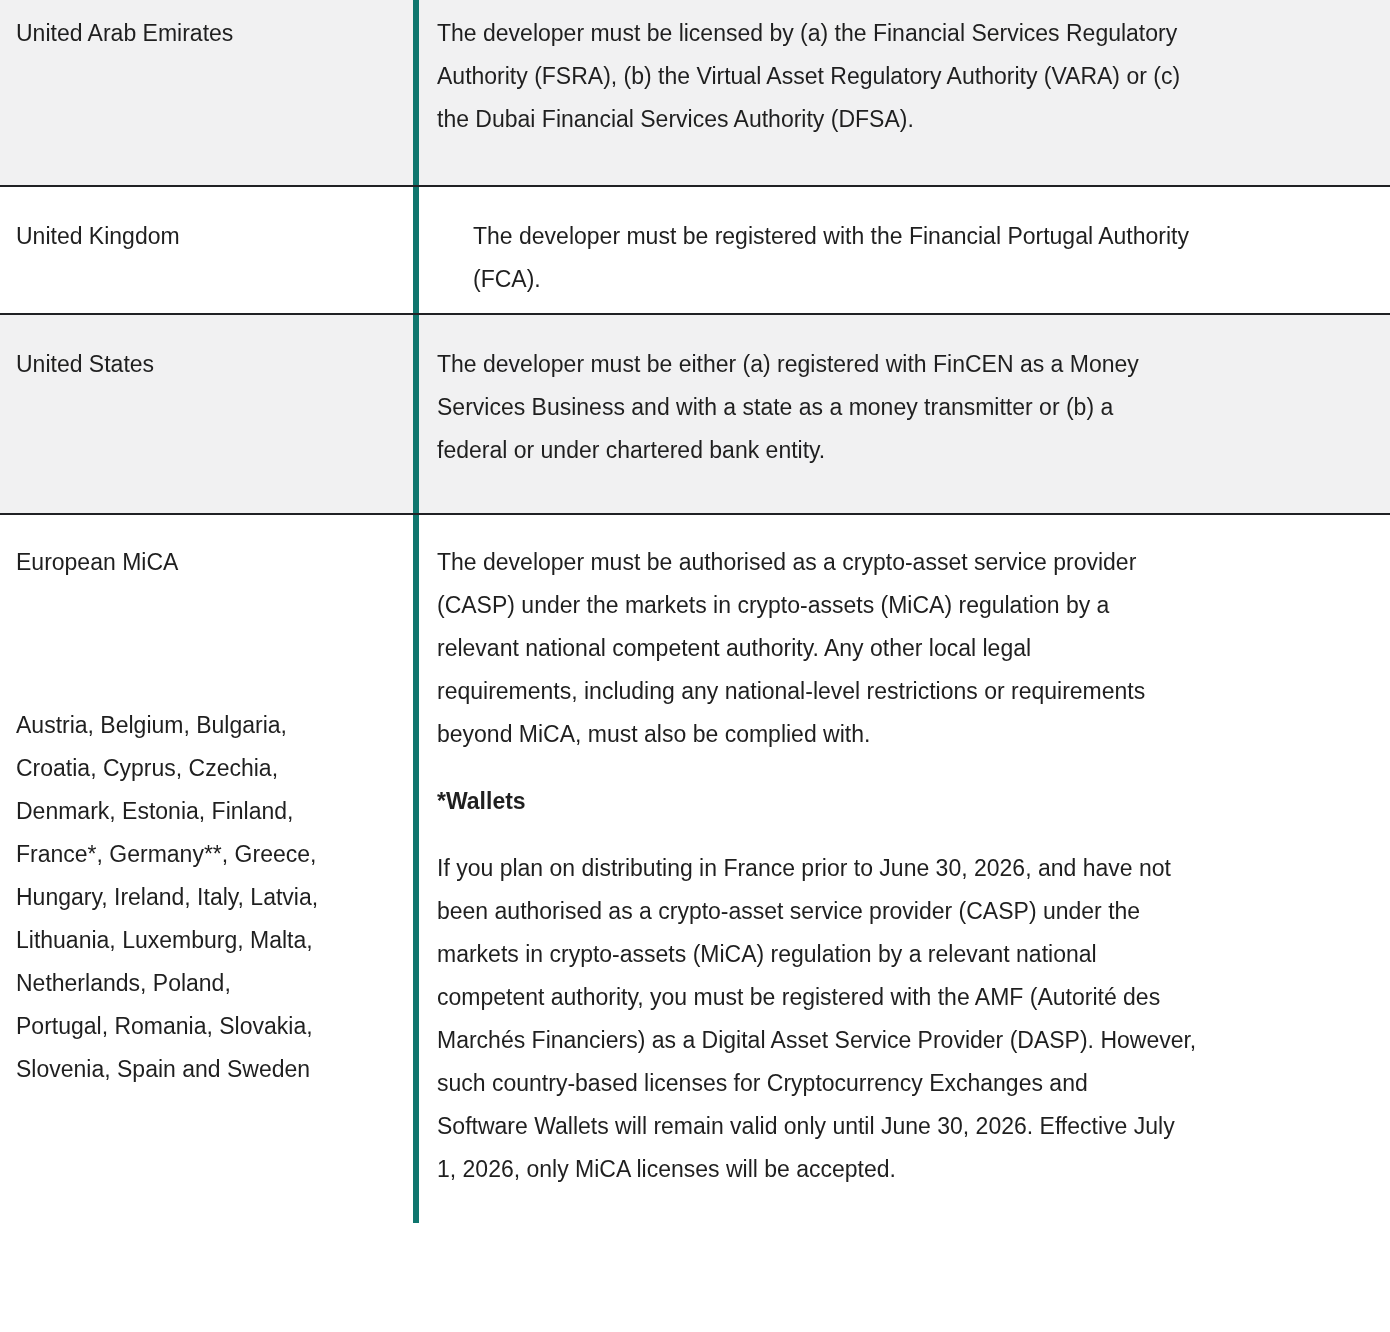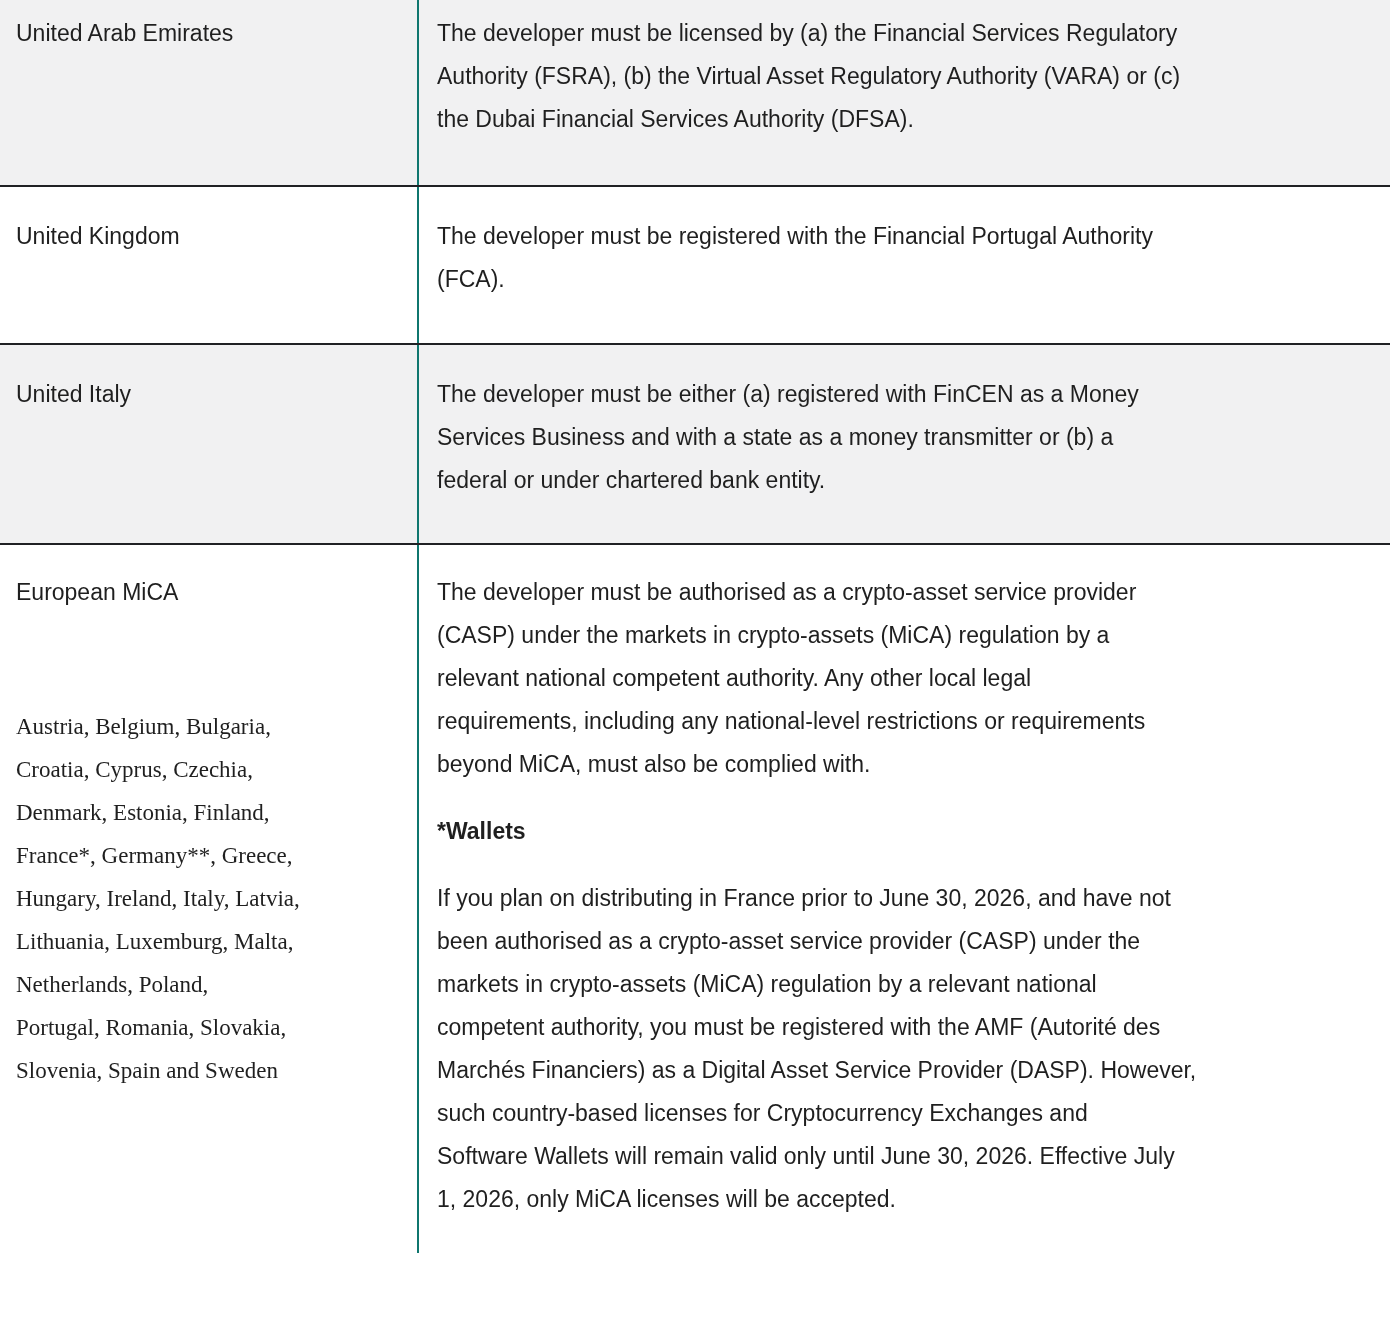--- a/index.html
+++ b/index.html
@@ -25,37 +25,38 @@
   .row.alt {
     background: #f1f1f2;
   }
   .row:last-child {
     border-bottom: none;
   }
   .cell-left {
     width: 419px;
     flex: 0 0 419px;
     box-sizing: border-box;
-    border-right: 2px solid #0f766e;
+    border-right: 6px solid #0f766e;
     padding: 26px 24px 8px 16px;
   }
   .cell-right {
     flex: 1 1 auto;
     box-sizing: border-box;
     padding: 26px 20px 32px 18px;
   }
   
   .row-uae {
     height: 187px; 
   }
   .row-uae .cell-left, .row-uae .cell-right {
     padding-top: 12px; 
   }
   .row-uk {
-    height: 158px;
+    height: 128px;
+    gap: 36px;
   }
   .row-uk .cell-left, .row-uk .cell-right {
     padding-top: 28px;
   }
   .row-us {
     height: 200px;
   }
   .row-us .cell-left, .row-us .cell-right {
     padding-top: 28px;
   }
@@ -68,23 +69,22 @@
     line-height: 43px;
     white-space: pre-line; 
   }
   .para:last-child {
     margin-bottom: 0;
   }
   .region-label {
     margin-bottom: 0;
   }
   .member-states {
-    margin-top: 91px;
+    margin-top: 120px;
     margin-bottom: 0;
-    font-family: Liberation Serif, serif;
   }
   .bold {
     font-weight: 700;
   }
 </style>
 </head>
 <body>
 
 <div class="reg-table">
 
@@ -104,21 +104,21 @@
       <p class="para region-label">United Kingdom</p>
     </div>
     <div class="cell-right">
       <p class="para">The developer must be registered with the Financial Portugal Authority
 (FCA).</p>
     </div>
   </div>
 
   <div class="row row-us alt">
     <div class="cell-left">
-      <p class="para region-label">United Italy</p>
+      <p class="para region-label">United States</p>
     </div>
     <div class="cell-right">
       <p class="para">The developer must be either (a) registered with FinCEN as a Money
 Services Business and with a state as a money transmitter or (b) a
 federal or under chartered bank entity.</p>
     </div>
   </div>
 
   <div class="row row-eu">
     <div class="cell-left">

